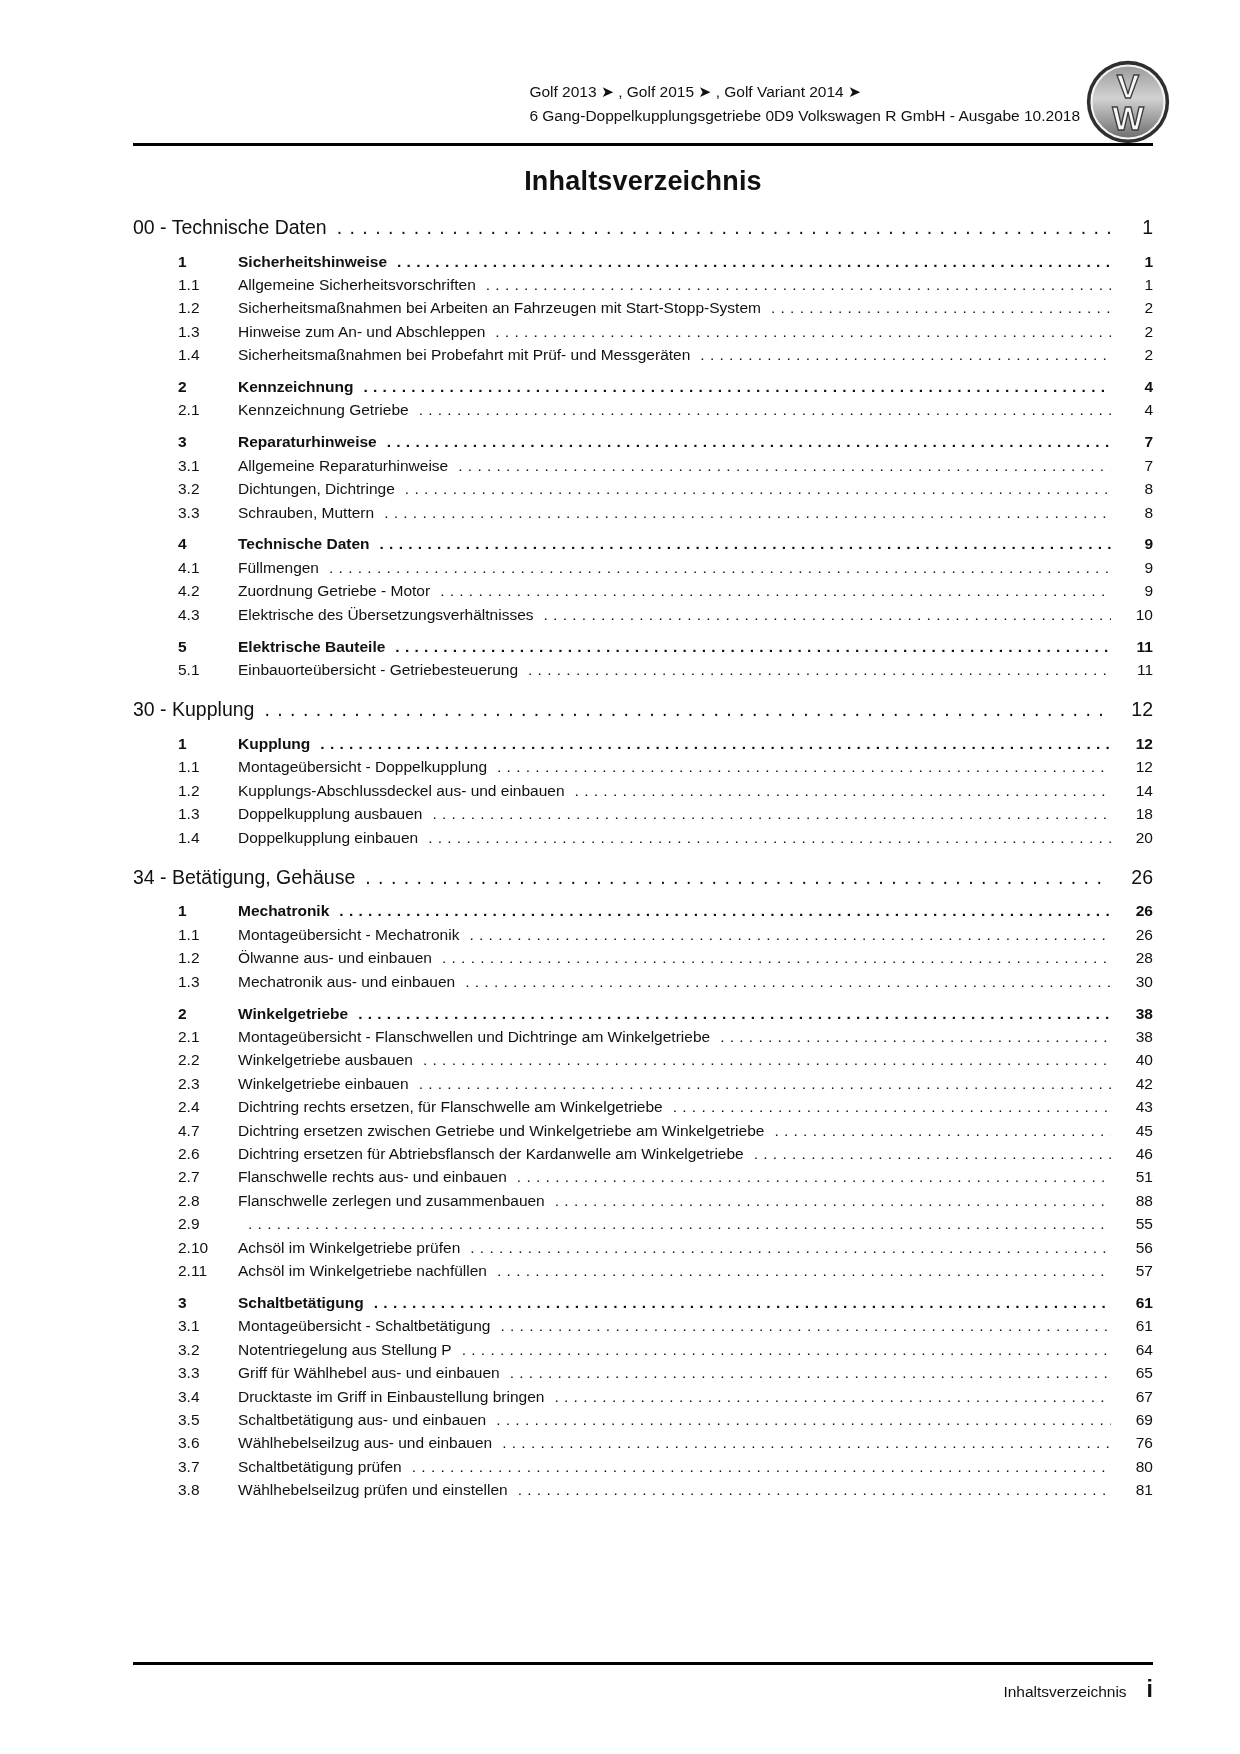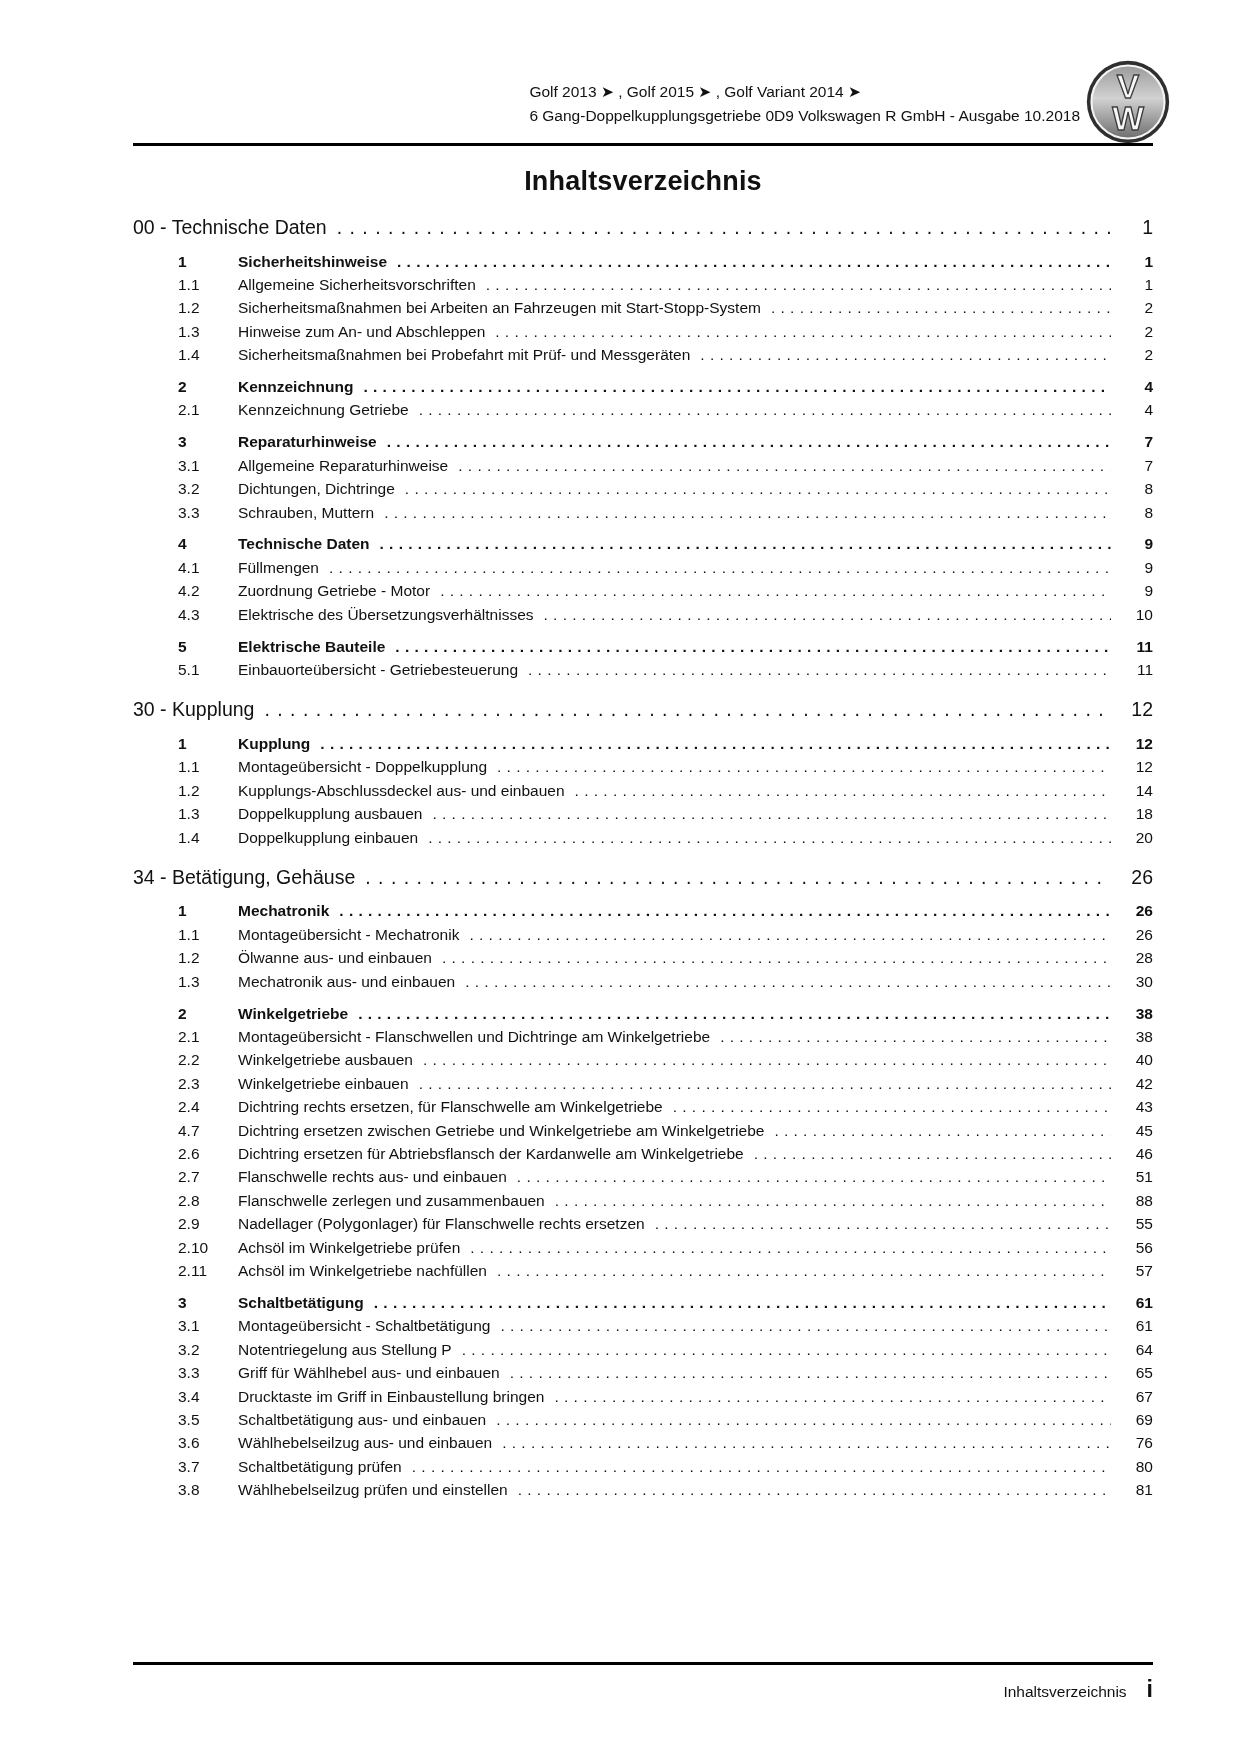--- a/index.html
+++ b/index.html
@@ -365,21 +365,20 @@
           <span class="pg">51</span>
         </div>
         <div class="row subsection">
           <span class="num">2.8</span>
           <span class="ttl">Flanschwelle zerlegen und zusammenbauen</span>
           <span class="dots">............................................................................................................................................................................................................................................................................................................</span>
           <span class="pg">88</span>
         </div>
         <div class="row subsection">
           <span class="num">2.9</span>
-          <span class="ttl">Nadellager (Polygonlager) für Flanschwelle rechts ersetzen</span>
           <span class="dots">............................................................................................................................................................................................................................................................................................................</span>
           <span class="pg">55</span>
         </div>
         <div class="row subsection">
           <span class="num">2.10</span>
           <span class="ttl">Achsöl im Winkelgetriebe prüfen</span>
           <span class="dots">............................................................................................................................................................................................................................................................................................................</span>
           <span class="pg">56</span>
         </div>
         <div class="row subsection">

